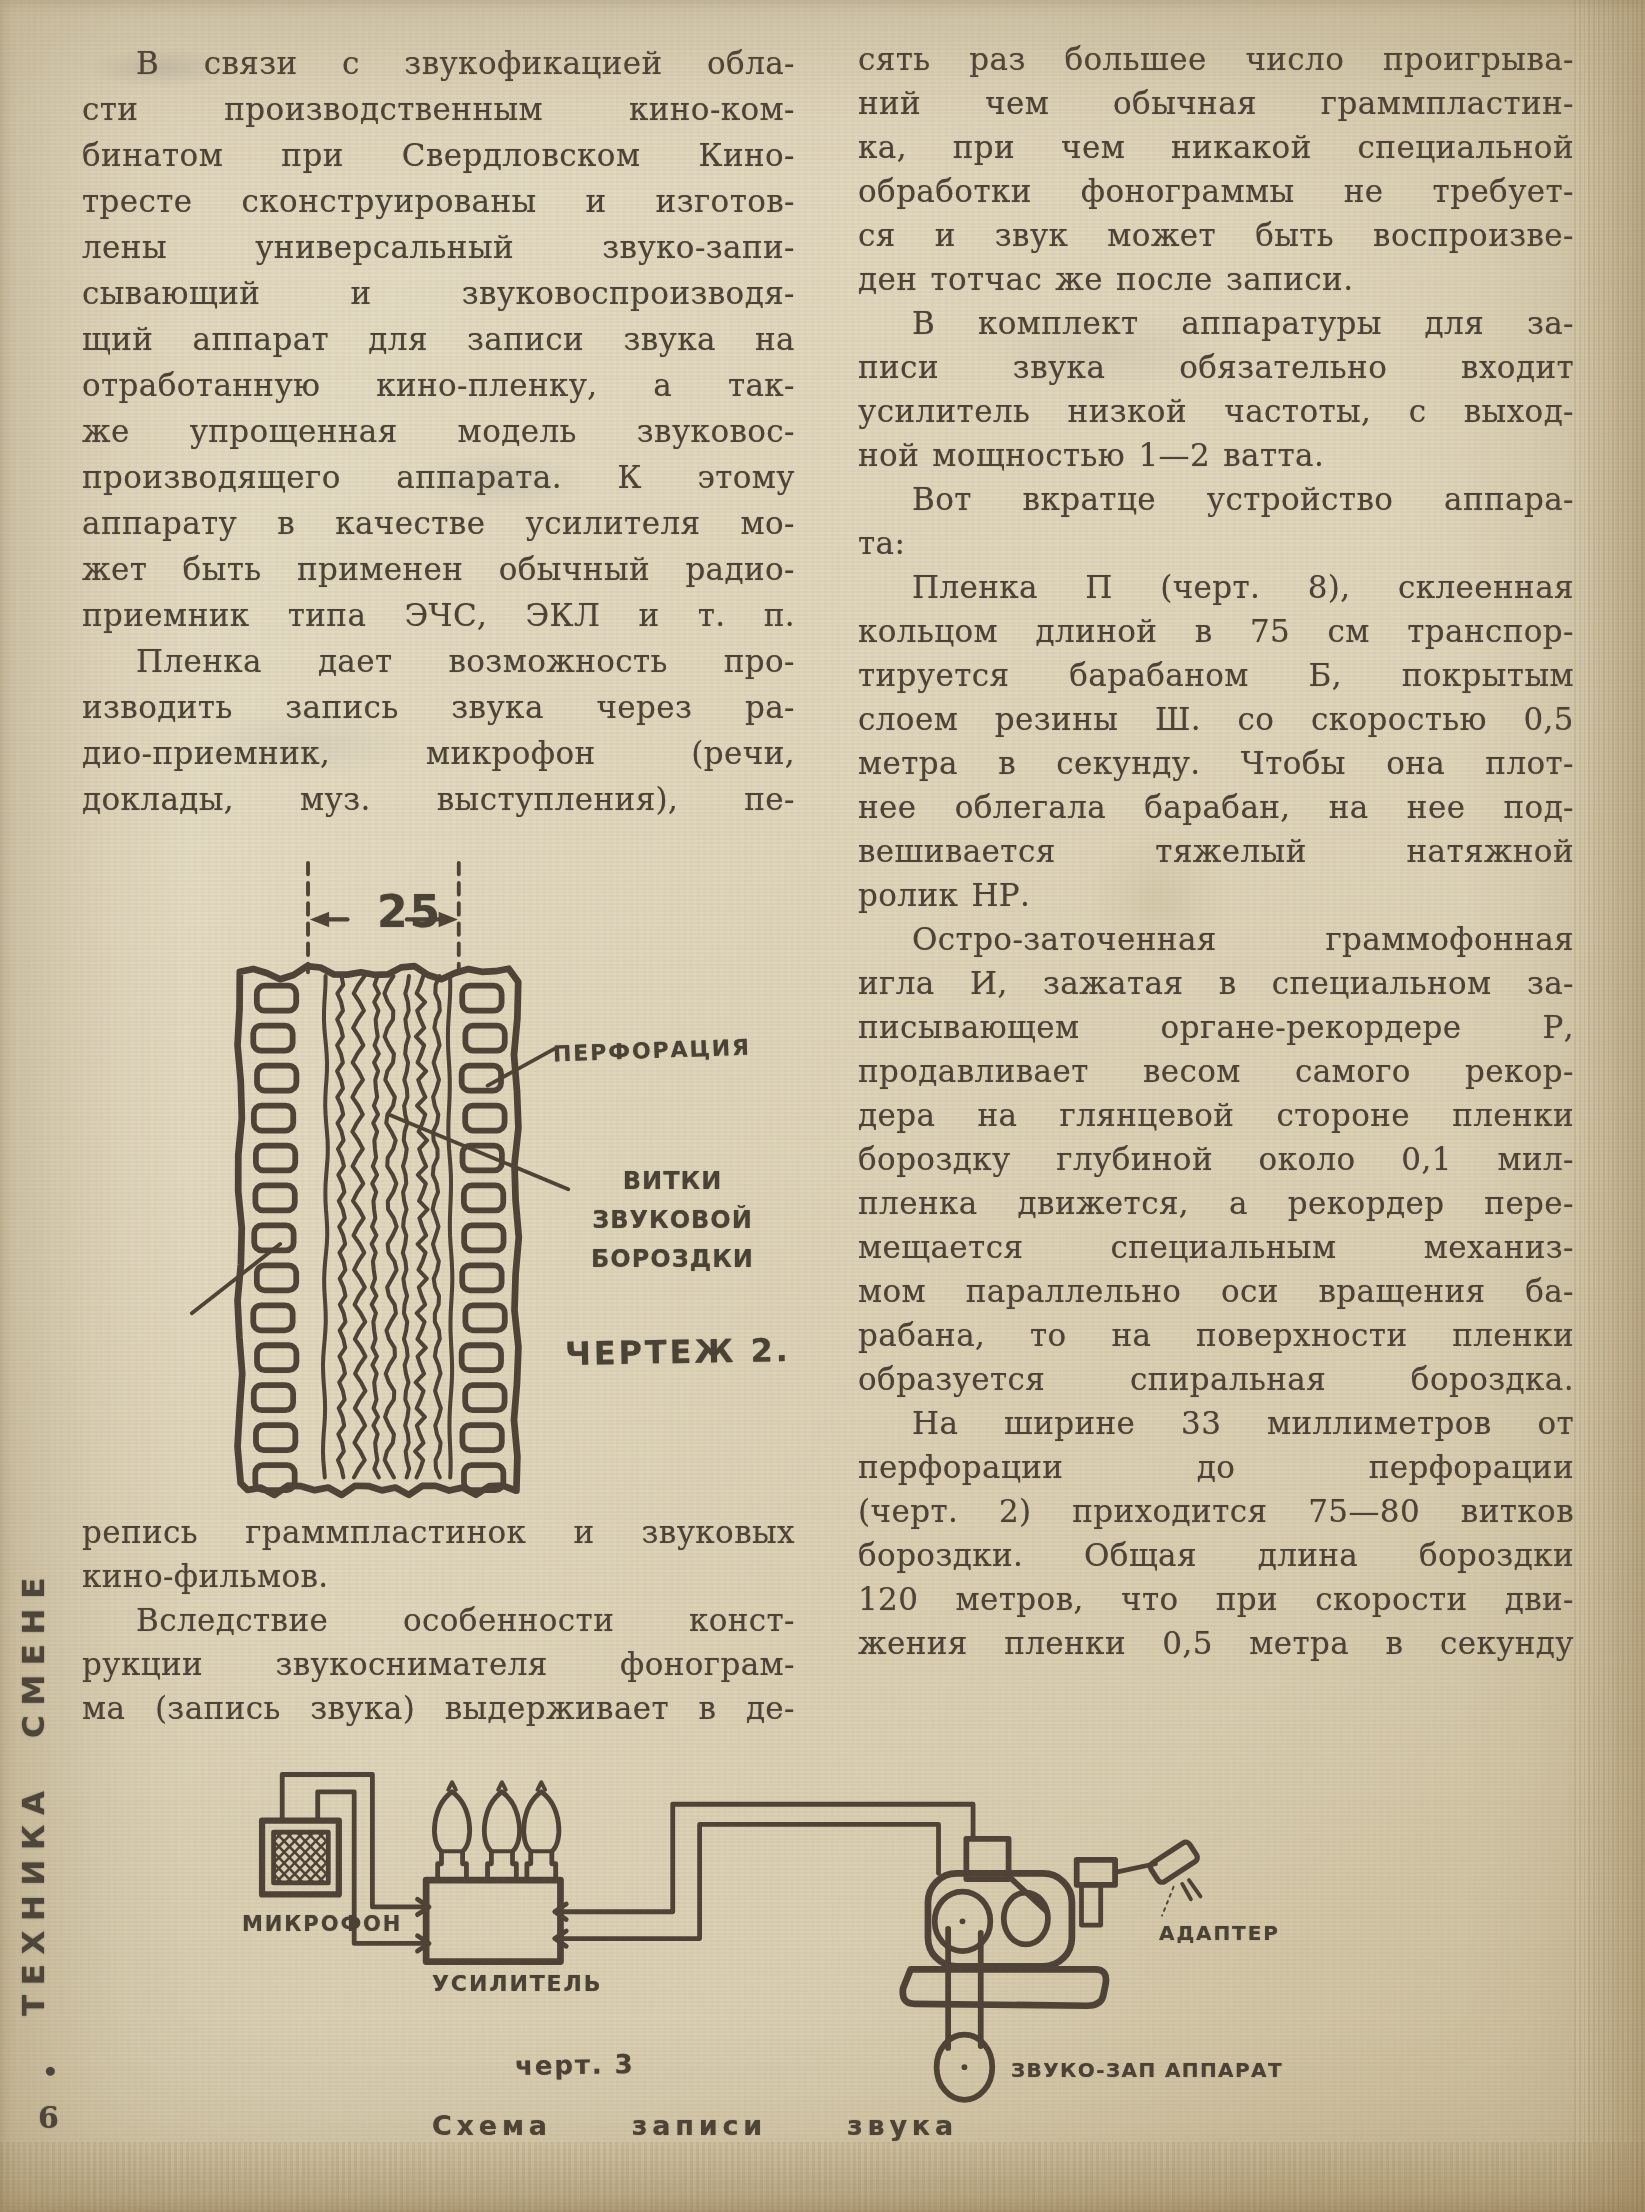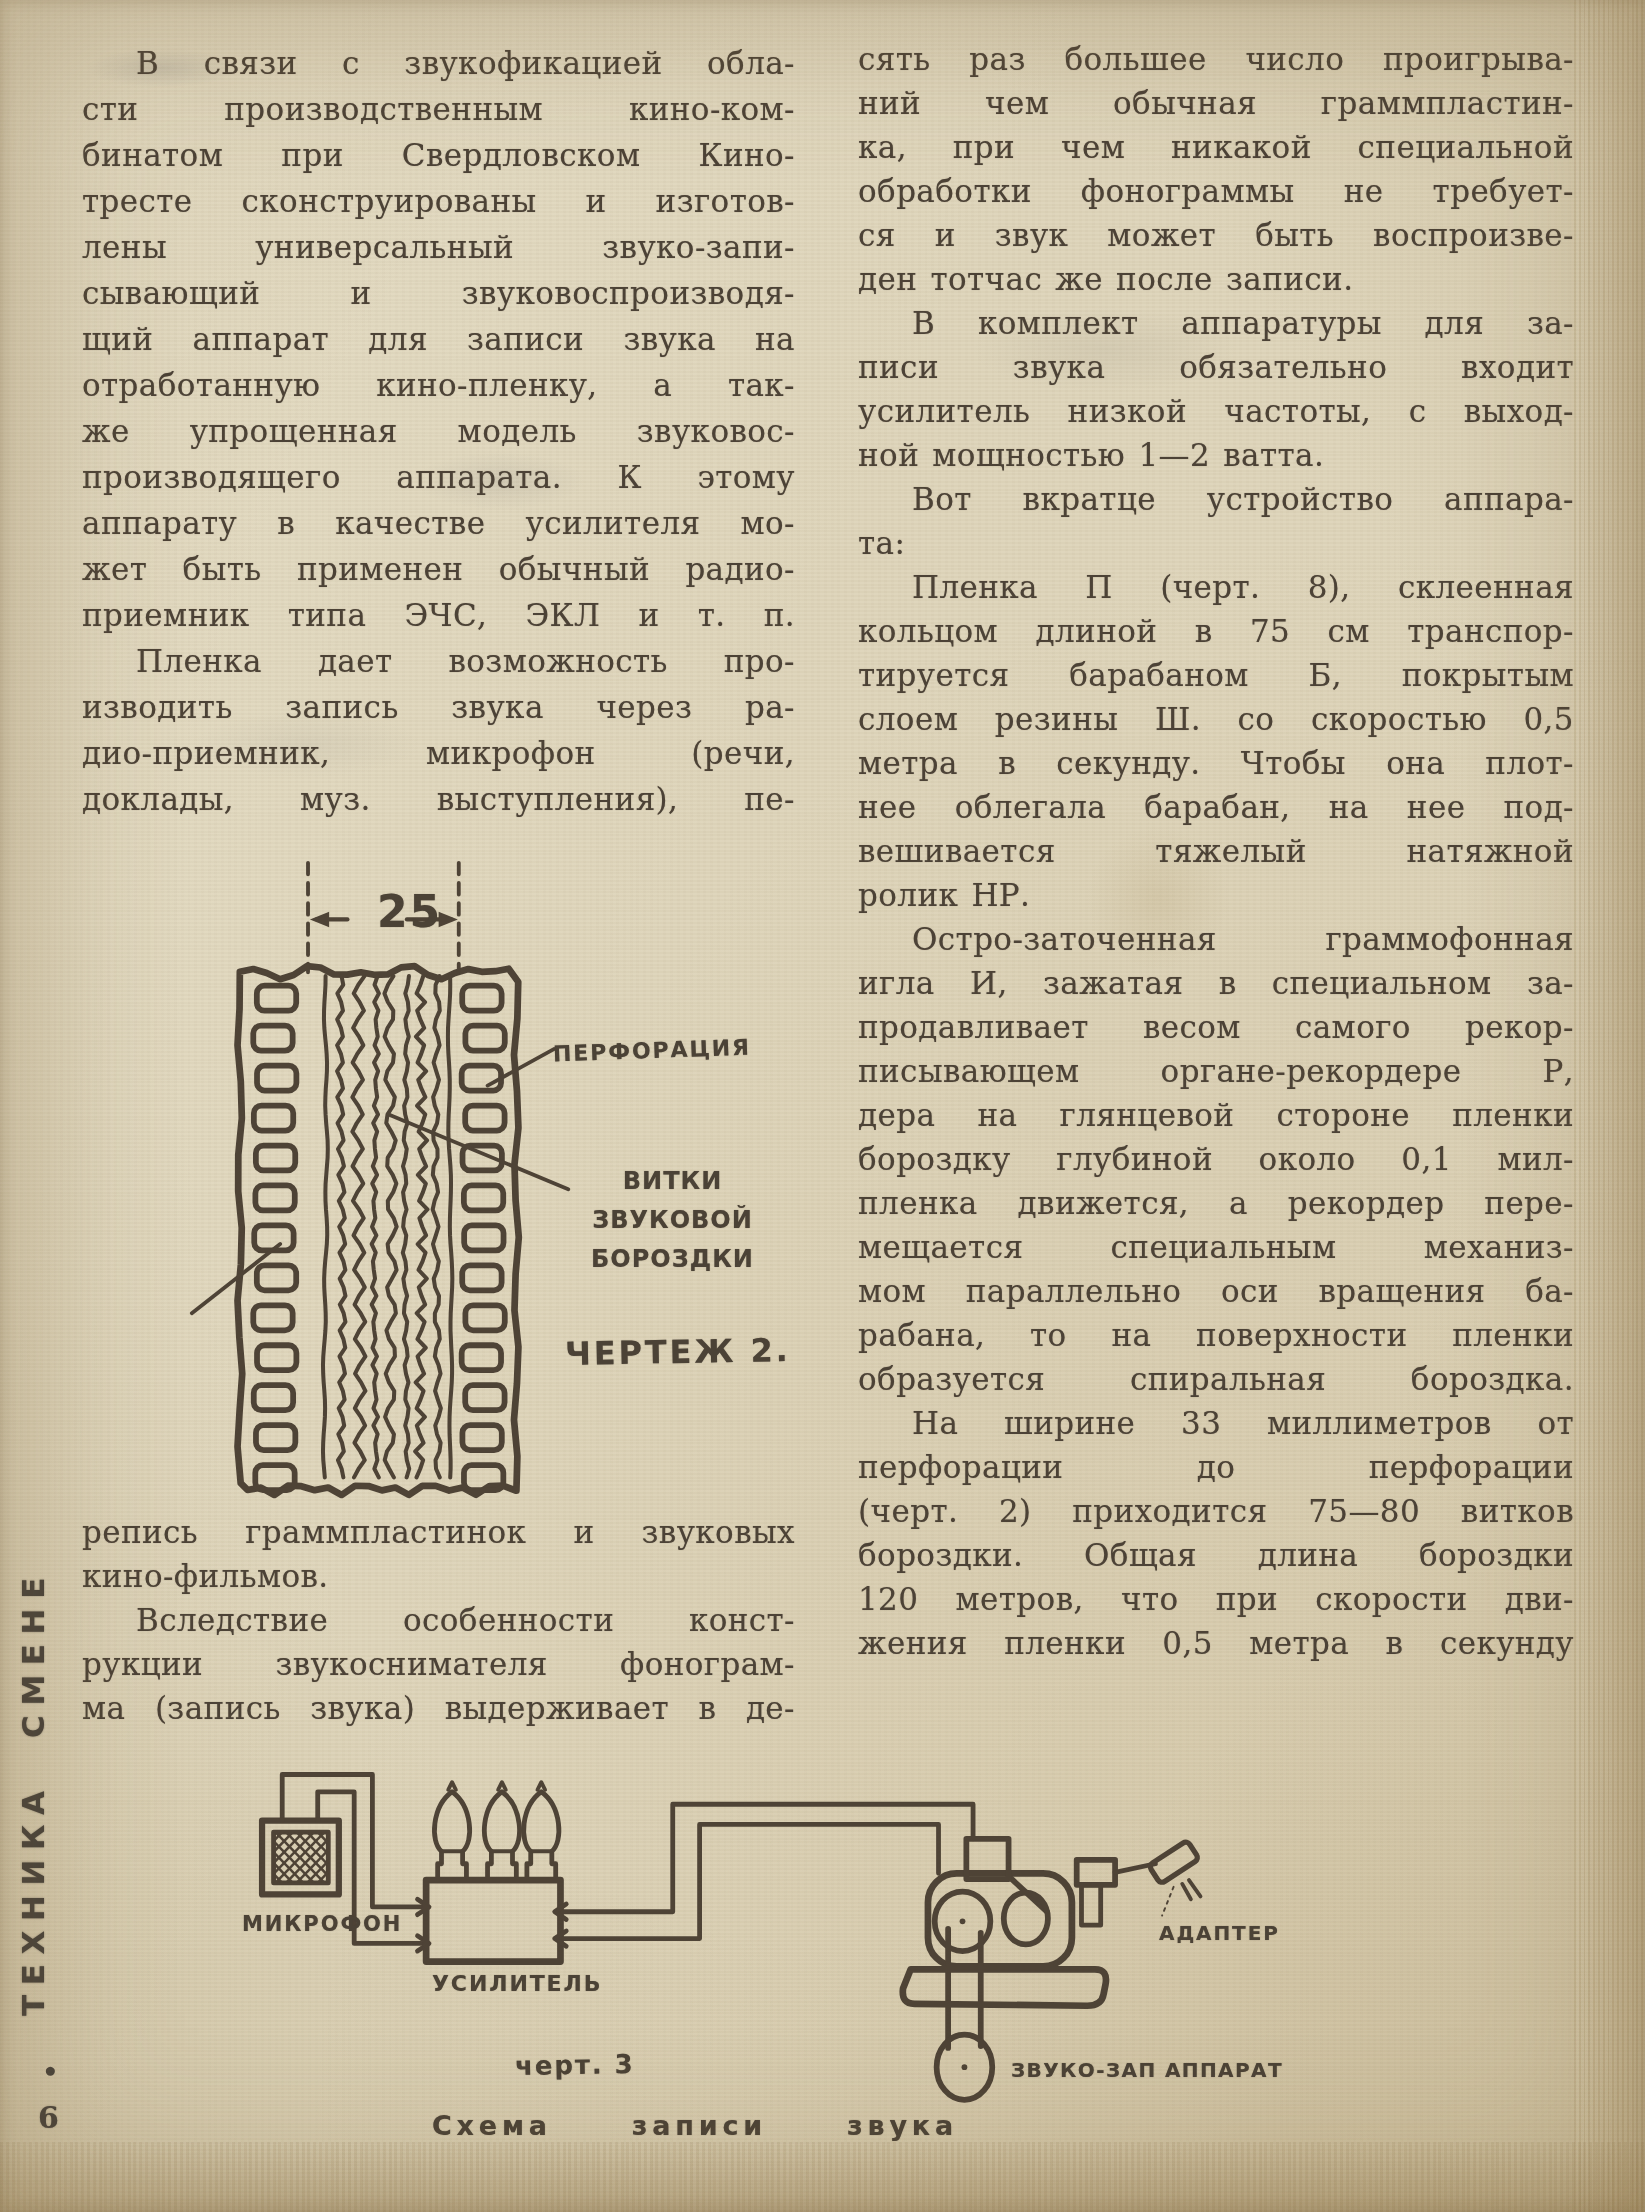--- a/index.html
+++ b/index.html
@@ -130,22 +130,22 @@
         <div class="line">тируется барабаном Б, покрытым</div>
         <div class="line">слоем резины Ш. со скоростью 0,5</div>
         <div class="line">метра в секунду. Чтобы она плот-</div>
         <div class="line">нее облегала барабан, на нее под-</div>
         <div class="line">вешивается тяжелый натяжной</div>
         <div class="line last">ролик НР.</div>
       </div>
       <div class="para indent">
         <div class="line">Остро-заточенная граммофонная</div>
         <div class="line">игла И, зажатая в специальном за-</div>
+        <div class="line">писывающем органе-рекордере Р,</div>
         <div class="line">продавливает весом самого рекор-</div>
-        <div class="line">писывающем органе-рекордере Р,</div>
         <div class="line">дера на глянцевой стороне пленки</div>
         <div class="line">бороздку глубиной около 0,1 мил-</div>
         <div class="line">пленка движется, а рекордер пере-</div>
         <div class="line">мещается специальным механиз-</div>
         <div class="line">мом параллельно оси вращения ба-</div>
         <div class="line">рабана, то на поверхности пленки</div>
         <div class="line">образуется спиральная бороздка.</div>
       </div>
       <div class="para indent">
         <div class="line">На ширине 33 миллиметров от</div>

